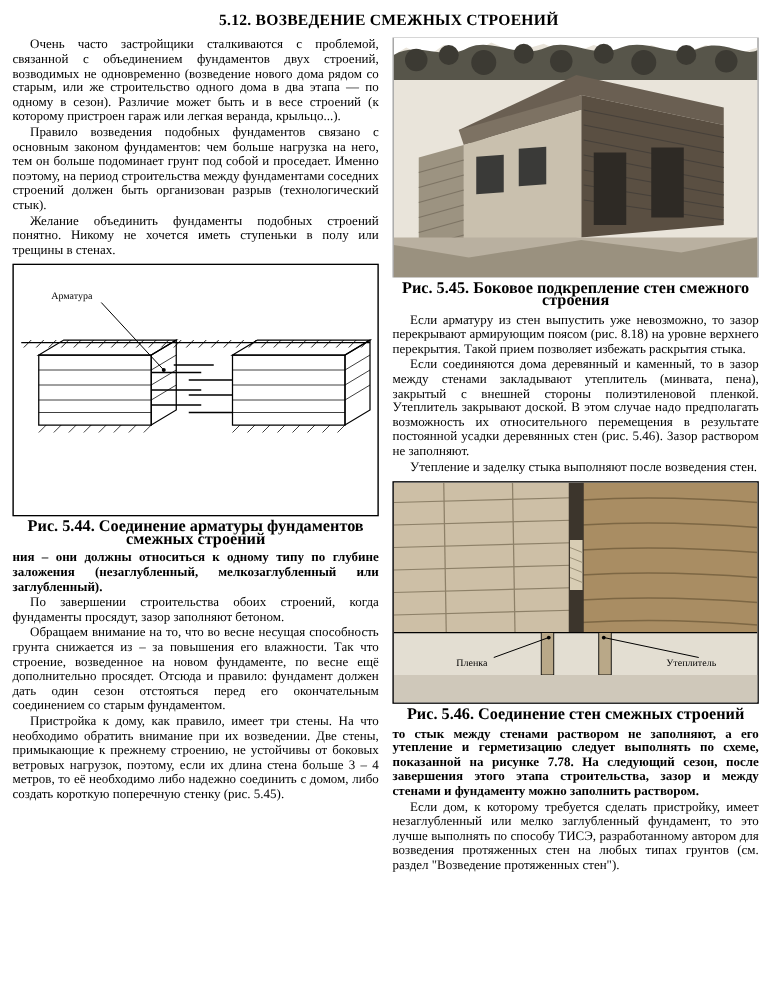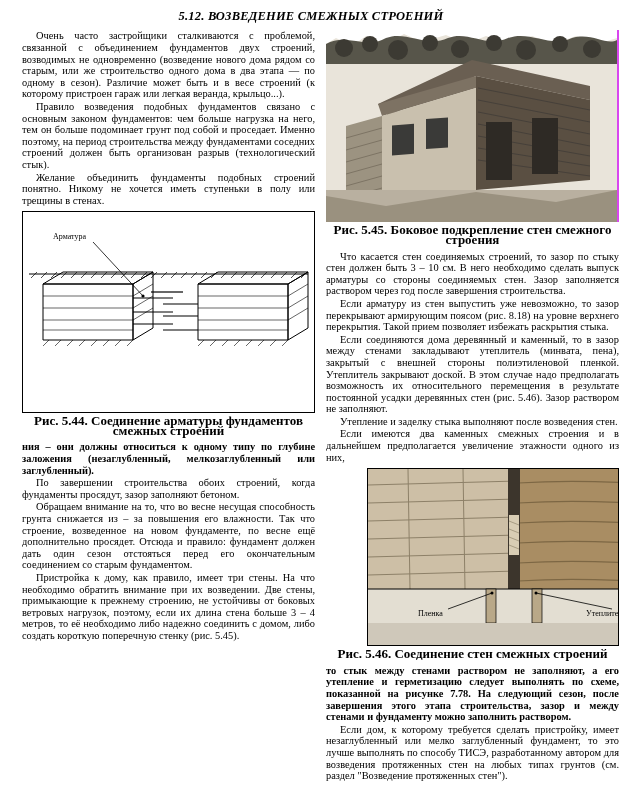--- a/index.html
+++ b/index.html
@@ -21,26 +21,25 @@
     padding: 0;
     box-sizing: border-box;
   }
   .title {
     text-align: center;
     font-weight: bold;
     font-size: 12.5px;
     line-height: 1.15;
     letter-spacing: .2px;
     margin: 9px 40px 7px 40px;
-    font-style: italic;
   }
   .cols {
     display: flex;
     gap: 11px;
-    padding: 0 8px 0 22px;
+    padding: 0 8px 0 10px;
     box-sizing: border-box;
   }
   .col {
     width: 293px;
     flex: 0 0 293px;
   }
   p.body {
     font-size: 10.4px;
     line-height: 11.6px;
     text-align: justify;
@@ -51,23 +50,24 @@
   p.body.noind { text-indent: 0; font-weight: bold; }
   .cap {
     font-size: 13px;
     text-align: center;
     line-height: 9.6px;
     margin: 3px 0 6px 0;
     font-weight: bold;
   }
   .figbox {
     border: 1px solid #000;
-    background: #d946ef;
+    background: #a3a3a3;
     position: relative;
     overflow: hidden;
+    text-align: center;
   }
   .lbl {
     position: absolute;
     font-size: 8px;
     font-family: "Liberation Serif", serif;
     white-space: nowrap;
   }
   .sep { height: 4px; }
 </style>
 </head>
@@ -250,29 +250,27 @@
             <line x1="20" y1="168" x2="56" y2="158"></line>
           </g>
 
           <rect x="0" y="160" width="291" height="32" fill="#b9b0a0"></rect>
           <path d="M0,166 L60,176 L150,162 L230,172 L291,160 L291,192 L0,192 Z" fill="#9a917f"></path>
         </svg>
       </div>
 
       <div class="cap">Рис. 5.45. Боковое подкрепление стен смежного строения</div>
 
-      <p class="body">Что касается стен соединяемых строений, то зазор по стыку стен должен быть 3 – 10 см. В него необходимо сделать выпуск арматуры со стороны соединяемых стен. Зазор заполняется раствором через год после завершения строительства.</p>
       <p class="body">Если арматуру из стен выпустить уже невозможно, то зазор перекрывают армирующим поясом (рис. 8.18) на уровне верхнего перекрытия. Такой прием позволяет избежать раскрытия стыка.</p>
       <p class="body">Если соединяются дома деревянный и каменный, то в зазор между стенами закладывают утеплитель (минвата, пена), закрытый с внешней стороны полиэтиленовой пленкой. Утеплитель закрывают доской. В этом случае надо предполагать возможность их относительного перемещения в результате постоянной усадки деревянных стен (рис. 5.46). Зазор раствором не заполняют.</p>
       <p class="body">Утепление и заделку стыка выполняют после возведения стен.</p>
-      <p class="body">Если имеются два каменных смежных строения и в дальнейшем предполагается увеличение этажности одного из них,</p>
 
       <div class="sep"></div>
 
-      <div class="figbox" style="height:176px;margin-left:41px;">
+      <div class="figbox" style="height:176px;">
         <svg viewBox="0 0 291 176" width="291" height="176">
           <rect x="0" y="0" width="291" height="176" fill="#ffffff"></rect>
 
           <rect x="0" y="0" width="150" height="120" fill="#cdbfa6"></rect>
           <g stroke="#8d8068" stroke-width="1">
             <line x1="0" y1="16" x2="150" y2="12"></line>
             <line x1="0" y1="34" x2="150" y2="30"></line>
             <line x1="0" y1="52" x2="150" y2="48"></line>
             <line x1="0" y1="70" x2="150" y2="66"></line>
             <line x1="0" y1="88" x2="150" y2="84"></line>

